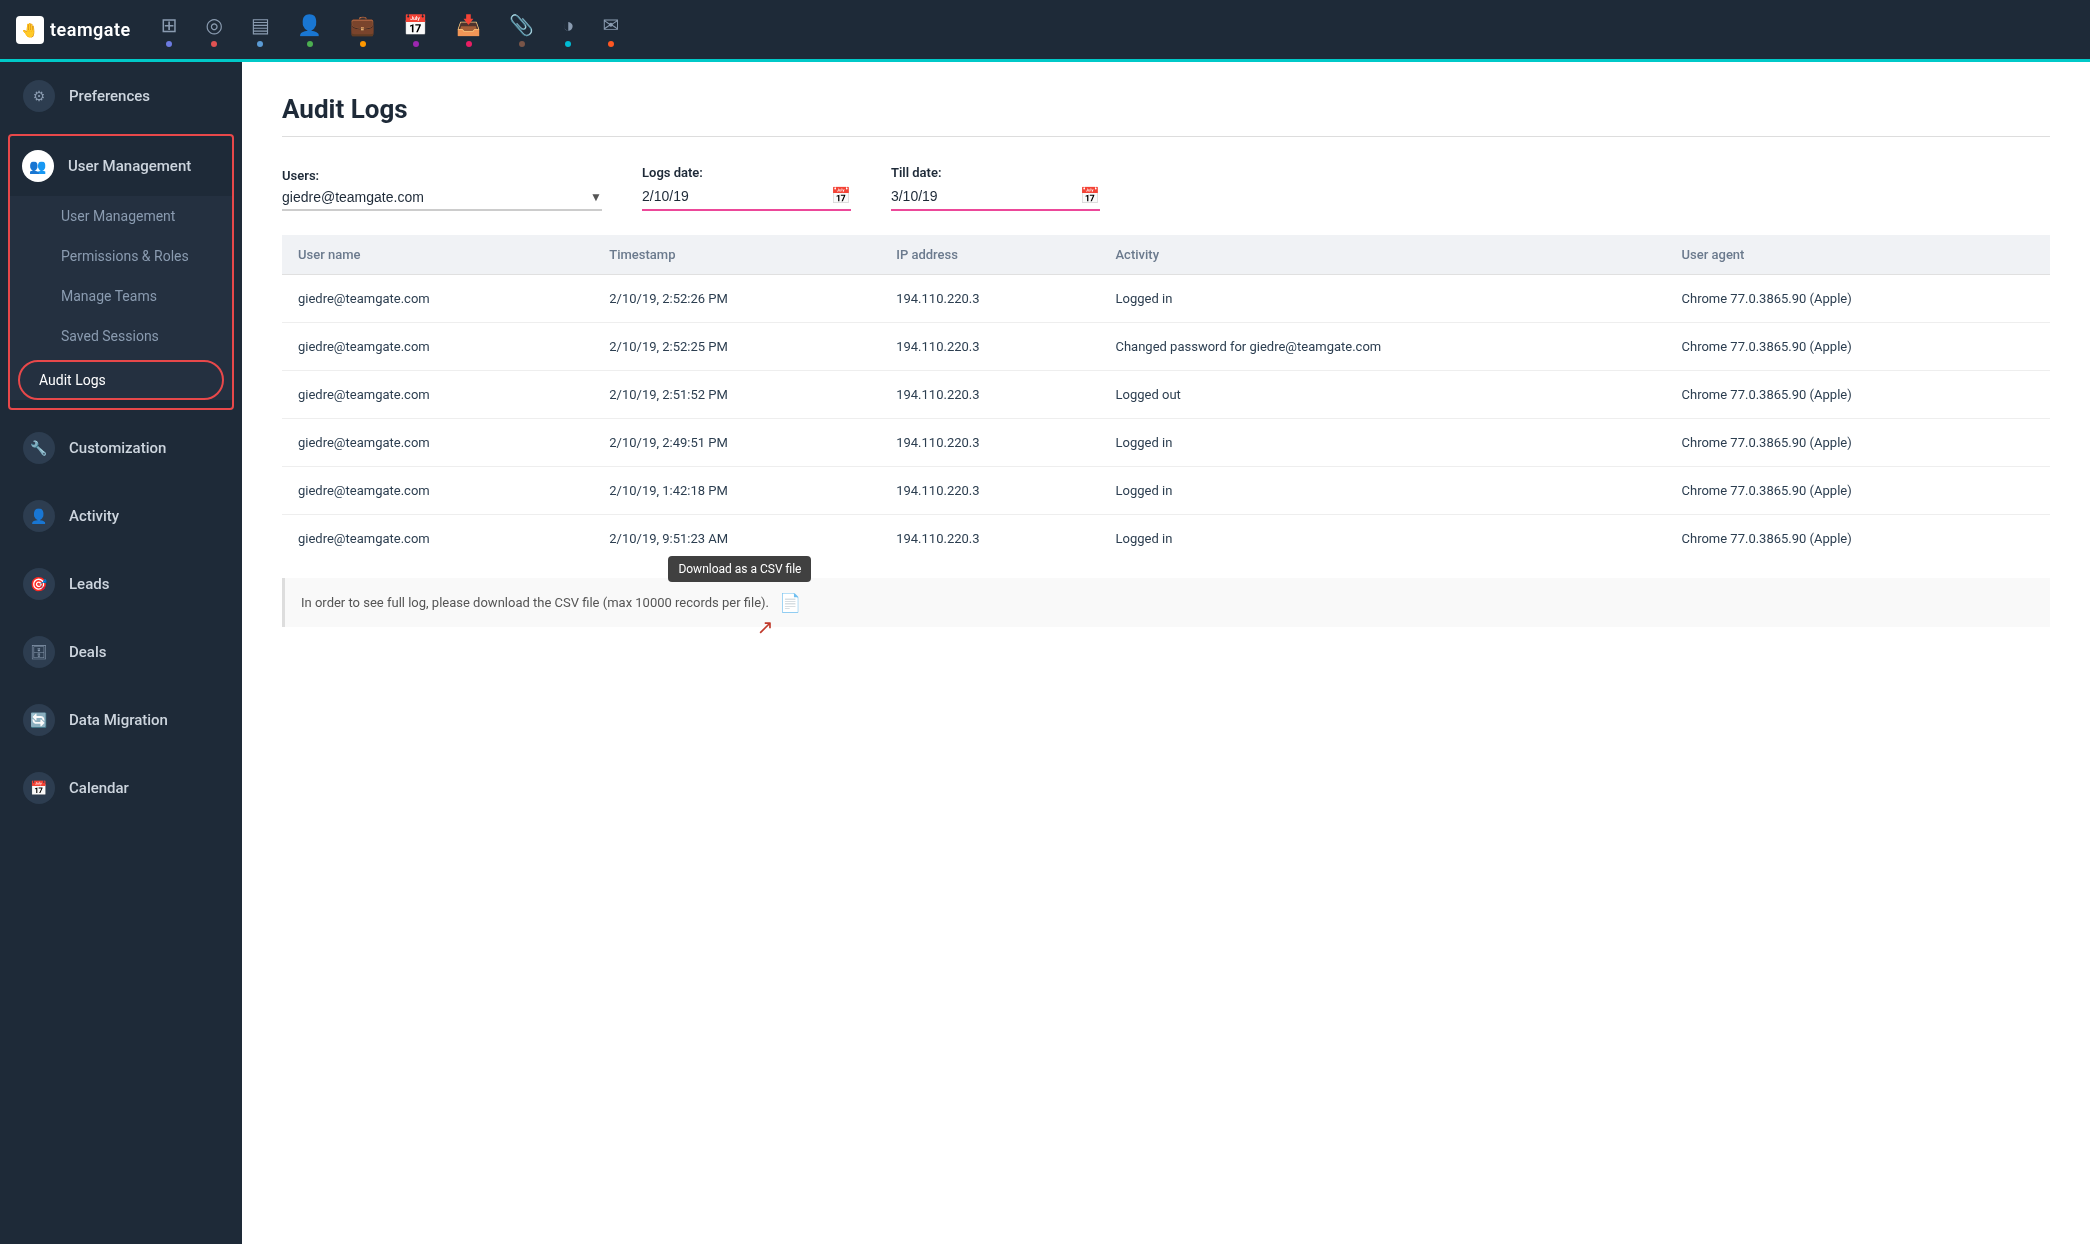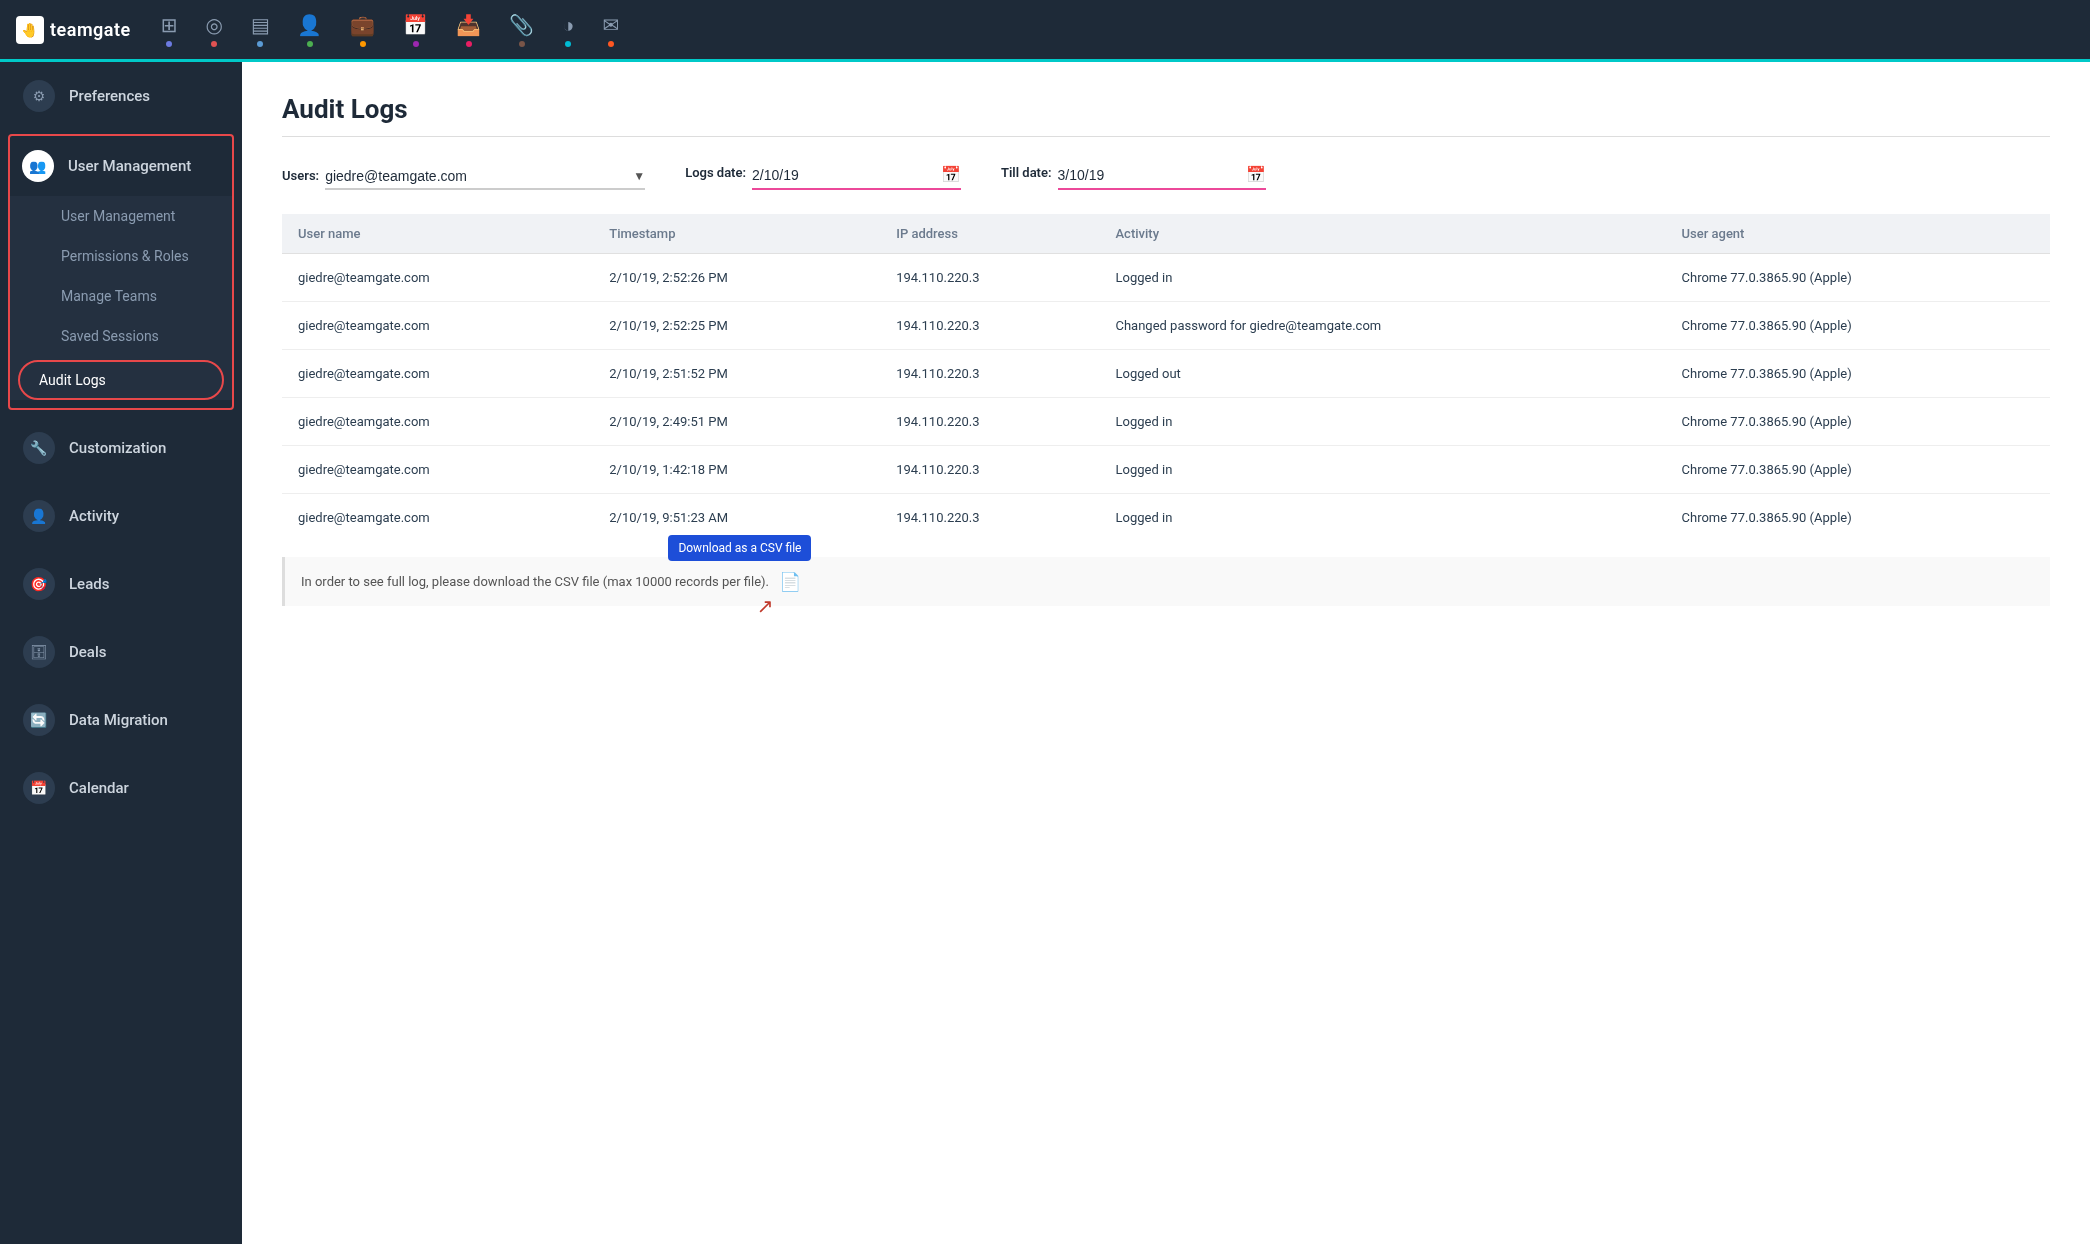--- a/index.html
+++ b/index.html
@@ -72,21 +72,21 @@
     .content {
       flex: 1;
       background: #fff;
       overflow-y: auto;
       padding: 32px 40px;
     }
     .page-title { font-size: 26px; font-weight: 700; color: #1e2a38; margin-bottom: 28px; border-bottom: 1px solid #ddd; padding-bottom: 12px; }
 
     
     .filter-row { display: flex; align-items: flex-end; gap: 40px; margin-bottom: 24px; }
-    .filter-group { display: flex; flex-direction: row; gap: 6px; }
+    .filter-group { display: flex; flex-direction: column; gap: 6px; }
     .filter-label { font-size: 13px; font-weight: 600; color: #1e2a38; }
     .filter-select-wrap {
       display: flex; align-items: center;
       border-bottom: 2px solid #ccc;
       padding-bottom: 4px;
       min-width: 320px;
       position: relative;
     }
     .filter-select-wrap select {
       appearance: none; border: none; background: transparent;
@@ -128,21 +128,21 @@
       font-size: 13px;
       color: #555;
       display: flex;
       align-items: center;
       gap: 10px;
       position: relative;
     }
     .csv-icon { font-size: 18px; color: #888; cursor: pointer; position: relative; }
     .tooltip {
       position: absolute;
-      background: #1d4ed8;
+      background: #404040;
       color: #fff;
       font-size: 12px;
       padding: 6px 10px;
       border-radius: 4px;
       white-space: nowrap;
       top: -36px;
       right: -10px;
     }
     .tooltip-arrow {
       position: absolute;

